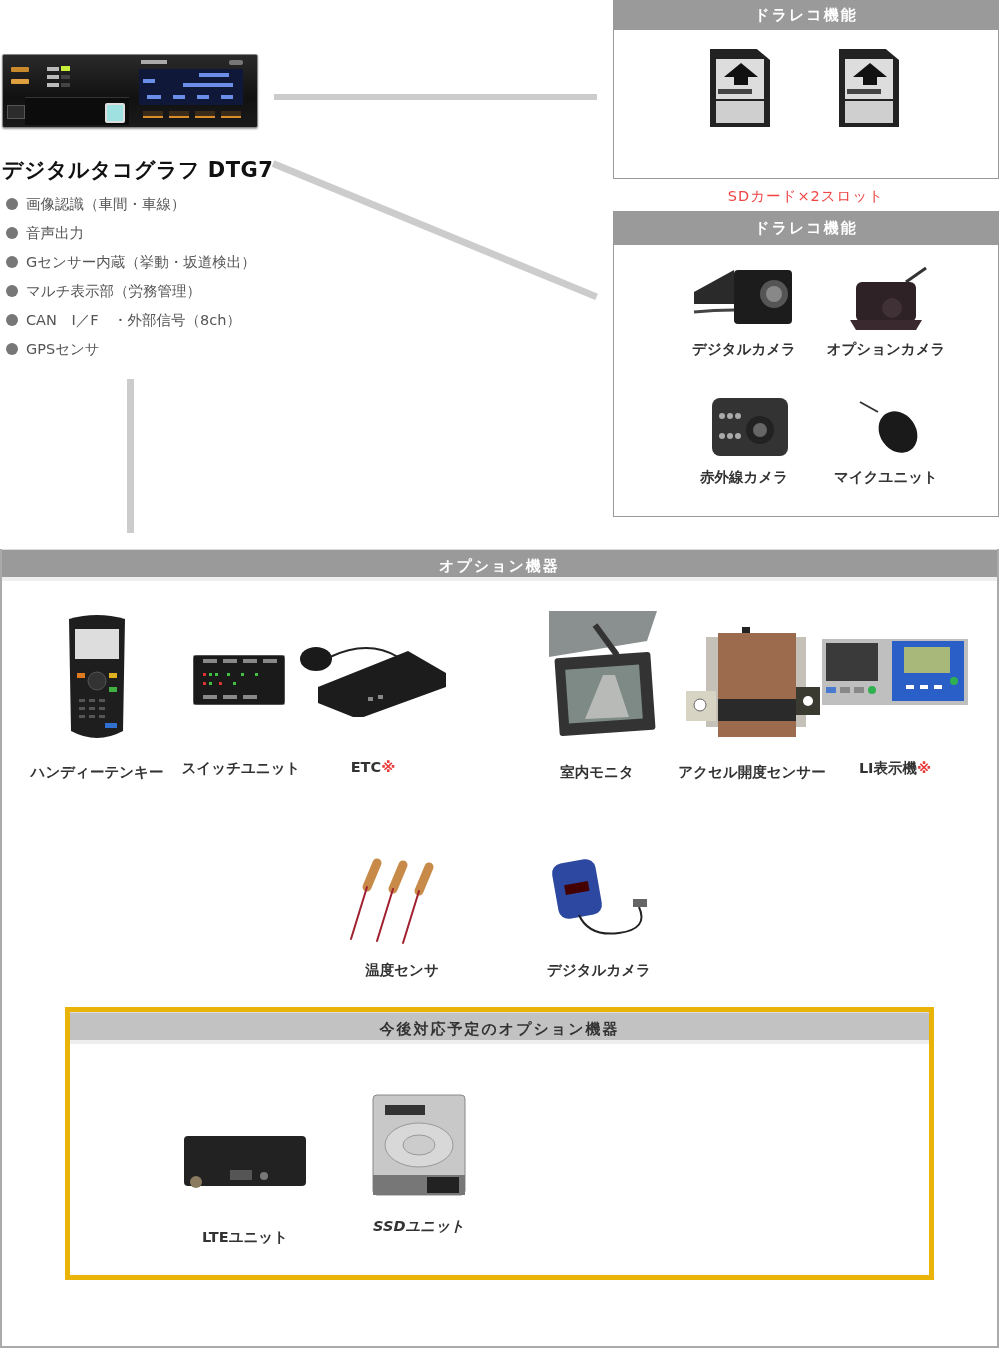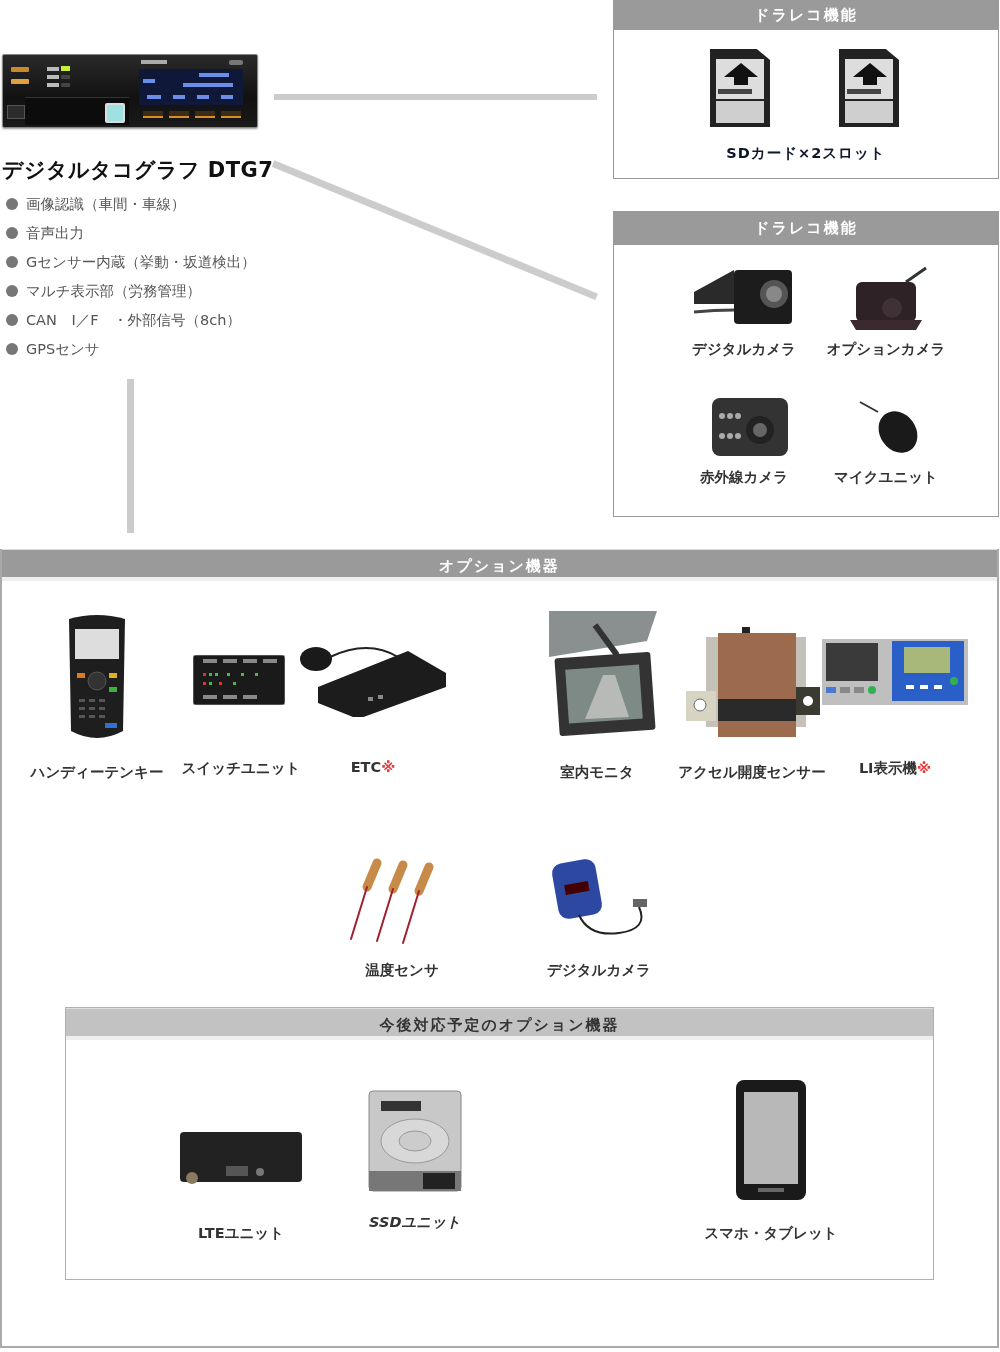--- a/index.html
+++ b/index.html
@@ -51,21 +51,21 @@
   }
 
   .card-box { left: 613px; top: 0; width: 386px; height: 179px; }
   .card-box .box-header { height: 29px; line-height: 29px; }
   .drarec-box { left: 613px; top: 211px; width: 386px; height: 306px; }
   .drarec-box .box-header { height: 33px; line-height: 33px; }
 
   .option-box { left: 0; top: 549px; width: 999px; height: 799px; border: 2px solid #aaa; border-top: none; }
   .option-box .box-header { height: 32px; line-height: 32px; border-top: 1px solid #ddd; border-bottom: 4px solid #eee; }
 
-  .future-box { left: 65px; top: 1007px; width: 869px; height: 273px; border: 1px solid #eab308; }
+  .future-box { left: 65px; top: 1007px; width: 869px; height: 273px; border: 5px solid #eab308; }
   .future-box .box-header { background: #c2c2c2; color: #333; height: 32px; line-height: 32px; letter-spacing: 2px; }
 
   
   .item { position: absolute; text-align: center; }
   .item .cap { font-size: 14.5px; font-weight: bold; color: #333; white-space: nowrap; }
   .item .cap .mark { color: #e83c3c; }
 
   
   .sd { position:absolute; width:60px; height:78px; background:#222; clip-path: polygon(0 0, 78% 0, 100% 14%, 100% 100%, 0 100%); }
   .sd .lab { position:absolute; left:6px; top:10px; width:48px; height:40px; background:#ddd; }
@@ -131,21 +131,21 @@
       <div class="lab2"></div>
   </div>
   <div class="sd" style="left:225px;top:48px;">
     <div class="lab"></div>
       <div class="arrow"></div>
       <div class="arrow-stem"></div>
       <div class="txt"></div>
       <div class="lab2"></div>
   </div>
   <div class="item" style="left:0;top:143px;width:384px;">
-    <div class="cap" style="font-weight:bold;color:#0f172a;letter-spacing:1px;">SDカード×2スロット</div>
+    <div class="cap" style="font-weight:normal;color:#ef4444;letter-spacing:1px;margin-top:43px;">SDカード×2スロット</div>
   </div>
 </div>
 
 <div class="abs box drarec-box">
   <div class="box-header">ドラレコ機能</div>
 
   <div class="item" style="left:60px;top:52px;width:140px;">
     <svg width="120" height="72" viewBox="0 0 120 72">
       <polygon points="10,28 50,6 50,40 10,40" fill="#2a2a2a"></polygon>
       <rect x="50" y="6" width="58" height="54" rx="4" fill="#1c1c1c"></rect>
@@ -356,24 +356,14 @@
           <ellipse cx="48" cy="52" rx="34" ry="22" fill="#d8d8d8" stroke="#999"></ellipse>
           <ellipse cx="48" cy="52" rx="16" ry="10" fill="#ccc" stroke="#999"></ellipse>
           <rect x="2" y="82" width="92" height="20" fill="#777"></rect>
           <rect x="56" y="84" width="32" height="16" fill="#222"></rect>
         </svg>
       </div>
       <div class="cap" style="margin-top:16px;">SSDユニット</div>
     </div>
 
 
-    <div class="item" style="left:630px;top:80px;width:150px;">
-      <div style="height:120px;position:relative;">
-        <svg width="70" height="124" viewBox="0 0 70 124" style="position:absolute;left:40px;top:-8px;">
-          <rect x="0" y="0" width="70" height="120" rx="8" fill="#1a1a1a"></rect>
-          <rect x="8" y="12" width="54" height="92" fill="#b8b8b8"></rect>
-          <rect x="22" y="108" width="26" height="4" fill="#666"></rect>
-        </svg>
-      </div>
-      <div class="cap" style="margin-top:16px;">スマホ・タブレット</div>
-    </div>
   </div>
 </div>
 
 </body></html>

